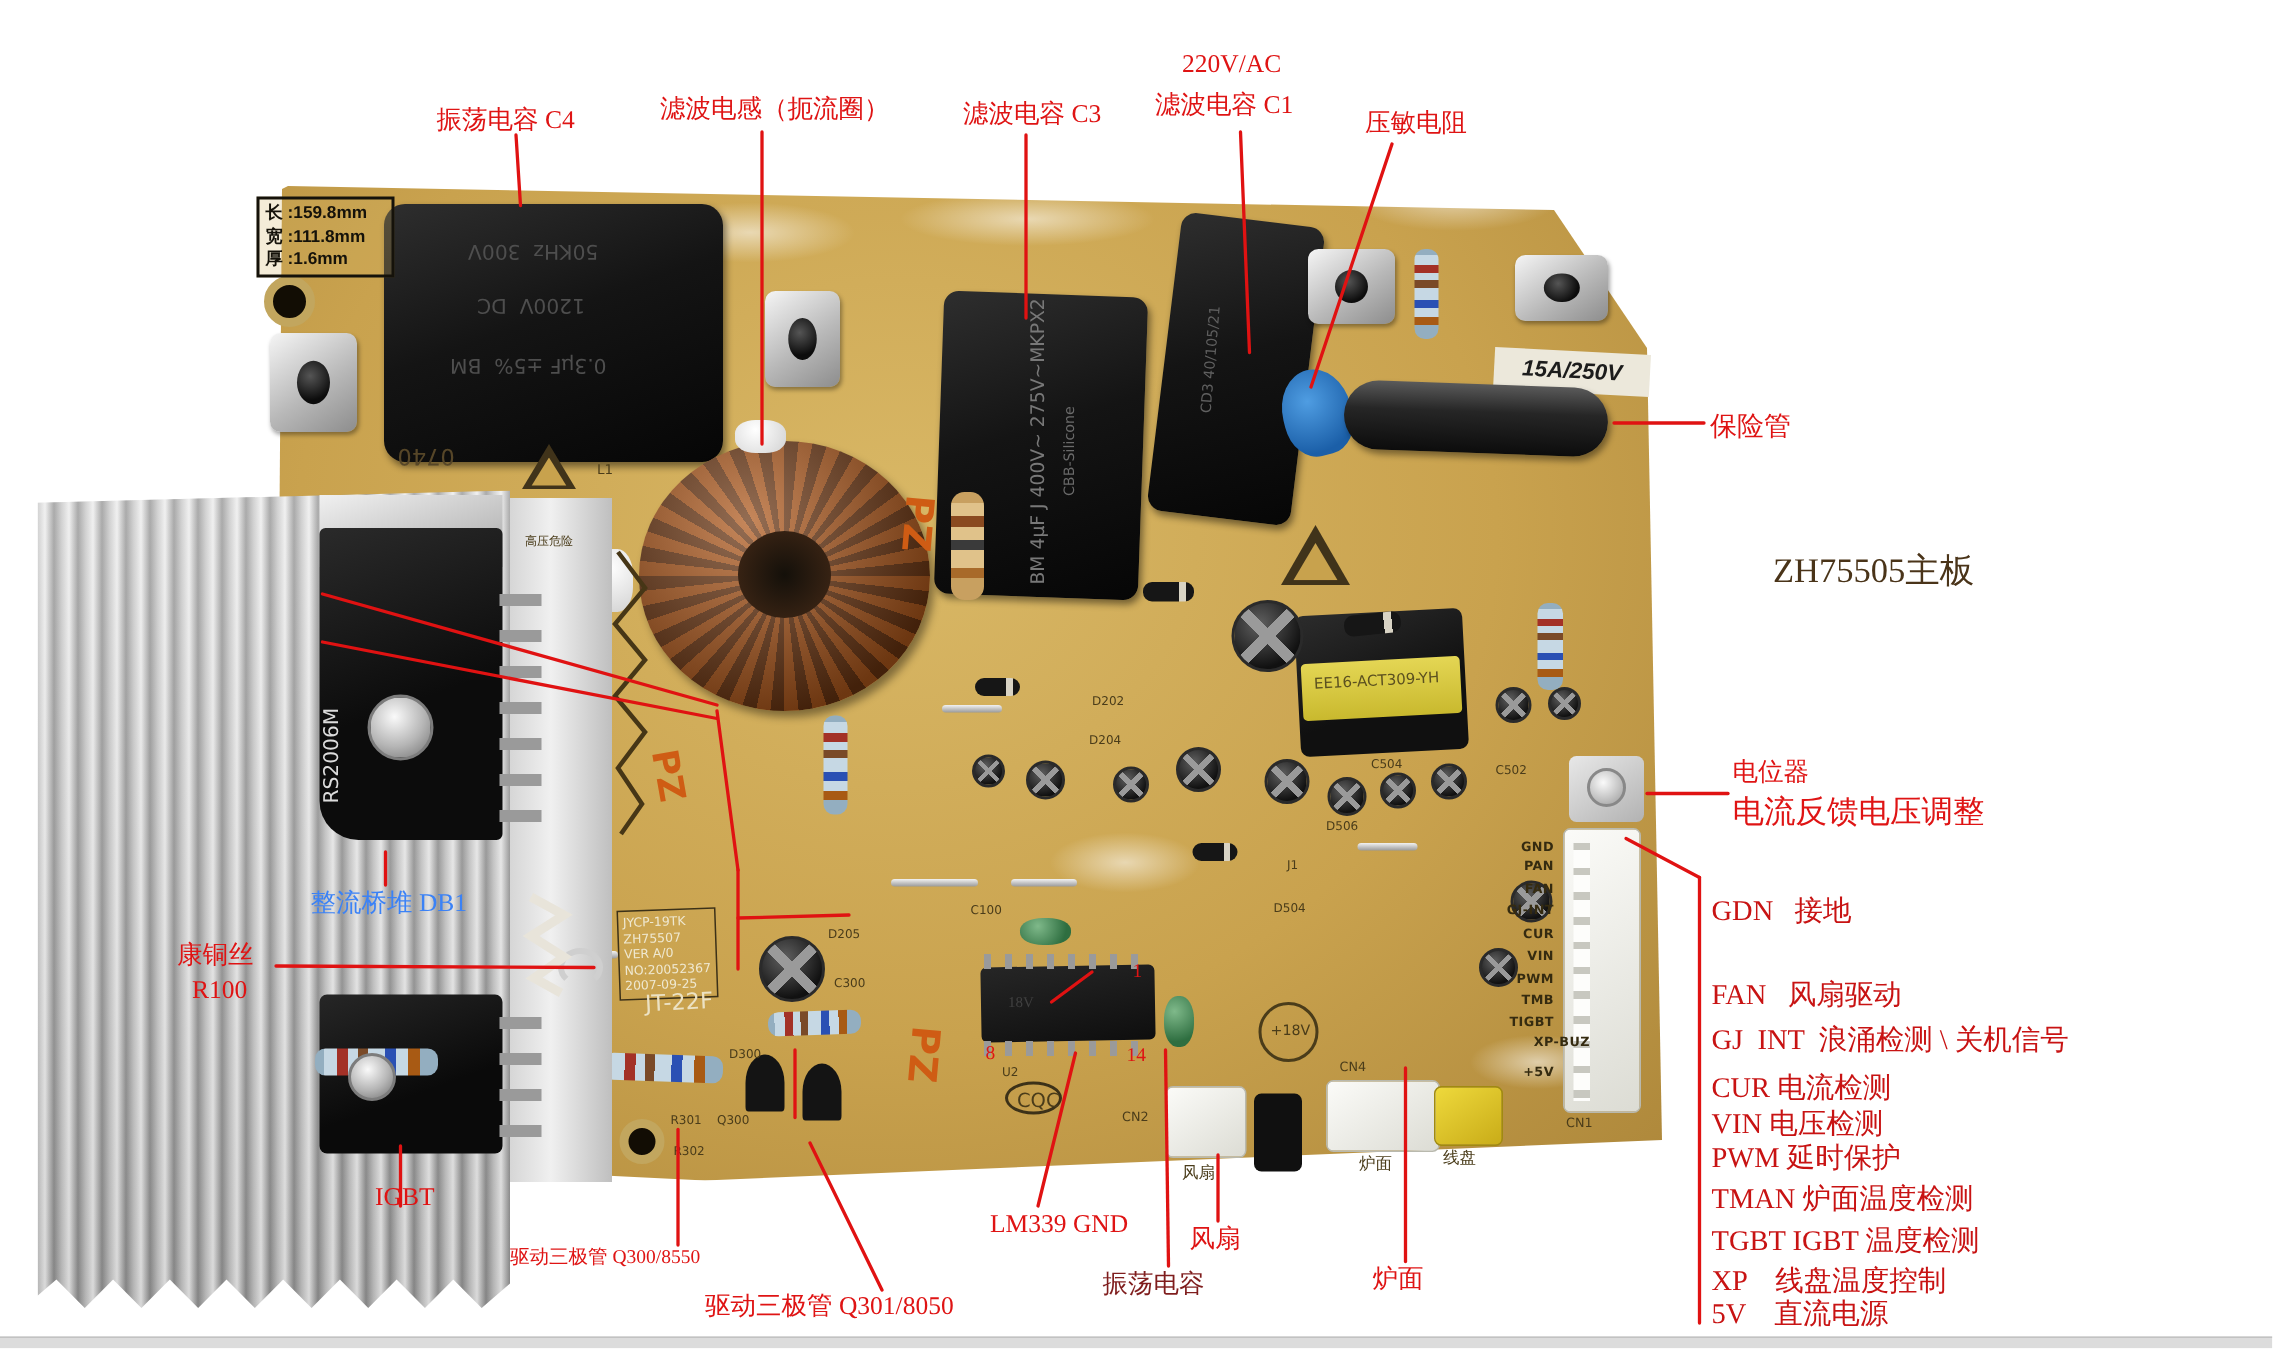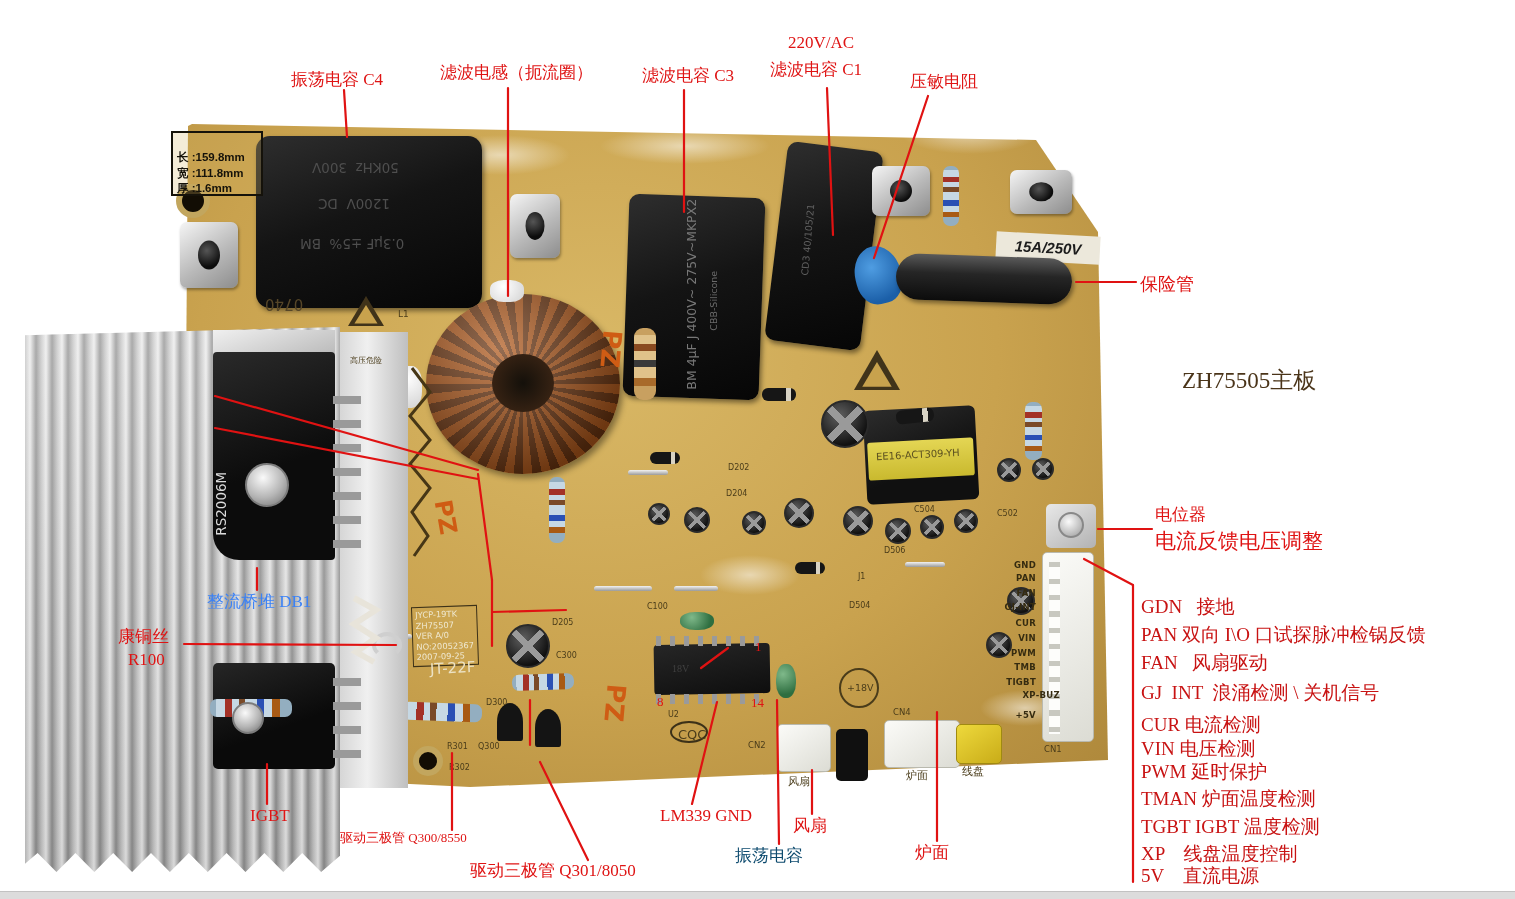--- a/index.html
+++ b/index.html
@@ -50,22 +50,22 @@
        white-space:pre;z-index:40;line-height:1.12}
   .legend-line{position:absolute;color:#c81313;font-family:"Liberation Serif","DejaVu Serif",serif;
        white-space:pre;z-index:40;font-size:19px}
   .silk{position:absolute;font-family:"DejaVu Sans",sans-serif;color:#4a3c1a;white-space:pre;z-index:26;line-height:1}
   .pin-label{position:absolute;width:120px;text-align:right;font:bold 8.5px "DejaVu Sans",sans-serif;
        color:#352b10;z-index:26;letter-spacing:.3px}
   #leads{position:absolute;left:0;top:0;z-index:38;pointer-events:none}
   .redbox{position:absolute;left:113px;top:344px;width:104px;height:118px;border:2px solid #df1414;z-index:41;
        padding:6px 0 0 7px}
   .redbox div{font:17.5px "Liberation Serif","DejaVu Serif",serif;color:#df1414;line-height:36px;white-space:pre}
-  .dimbox{position:absolute;left:171px;top:131px;width:92px;height:65px;border:2px solid #15120a;z-index:41;
-       padding:17px 0 0 4px;background:rgba(210,180,100,.25)}
+  .dimbox{position:absolute;left:171px;top:131px;width:92px;height:54px;border:2px solid #15120a;z-index:41;
+       padding:2px 0 0 4px;background:rgba(210,180,100,.25)}
   .dimbox div{font:bold 11.5px "Liberation Sans",sans-serif;color:#15120a;line-height:15.5px;white-space:pre}
   .infobox{position:absolute;left:412px;top:606px;width:66px;height:60px;border:1.5px solid #3c3118;z-index:26;
        padding:2px 0 0 3px;transform:rotate(-2deg)}
   .infobox div{font:8.3px "DejaVu Sans",sans-serif;color:#efe8d0;line-height:10.6px;white-space:pre}
   .fuselabel{position:absolute;left:996px;top:234px;width:104px;height:28px;z-index:8;background:#ece8db;
        transform:rotate(3deg);text-align:center;font:bold italic 15px "Liberation Sans",sans-serif;color:#1c1c1c;line-height:28px}
   .graybar{position:absolute;left:0;top:891px;width:1515px;height:8px;background:#dcdcdc;border-top:1px solid #c2c2c2;z-index:45}
   .cn1nubs{position:absolute;left:1049px;top:562px;width:11px;height:172px;z-index:8;
        background:repeating-linear-gradient(180deg,#c8c8c0 0 5px,#fdfdfb 5px 16.5px)}
   .circ18{position:absolute;left:839px;top:668px;width:40px;height:40px;border:2px solid #4a3c1a;border-radius:50%;z-index:6}
@@ -187,33 +187,32 @@
     <div class="ann" style="left: 788px; top: 33px; font-size: 17px; color: rgb(223, 20, 20);">220V/AC</div>
     <div class="ann" style="left: 770px; top: 60px; font-size: 17px; color: rgb(223, 20, 20);">滤波电容 C1</div>
     <div class="ann" style="left: 910px; top: 72px; font-size: 17px; color: rgb(223, 20, 20);">压敏电阻</div>
     <div class="ann" style="left: 1140px; top: 274px; font-size: 18px; color: rgb(223, 20, 20);">保险管</div>
     <div class="ann" style="left: 1182px; top: 368px; font-size: 23px; color: rgb(74, 52, 25);">ZH75505主板</div>
     <div class="ann" style="left: 1155px; top: 505px; font-size: 17px; color: rgb(223, 20, 20);">电位器</div>
     <div class="ann" style="left: 1155px; top: 530px; font-size: 21px; color: rgb(223, 20, 20);">电流反馈电压调整</div>
     <div class="ann" style="left: 207px; top: 592px; font-size: 17px; color: #3b82f6;">整流桥堆 DB1</div>
     <div class="ann" style="left: 118px; top: 627px; font-size: 17px; color: rgb(223, 20, 20);">康铜丝</div>
     <div class="ann" style="left: 128px; top: 650px; font-size: 17px; color: rgb(223, 20, 20);">R100</div>
-    <div class="ann" style="left: 250px; top: 806px; font-size: 17px; color: rgb(223, 20, 20);">IGBT</div>
+    <div class="ann" style="left: 250px; top: 788px; font-size: 17px; color: rgb(223, 20, 20);">IGBT</div>
     <div class="ann" style="left: 340px; top: 831px; font-size: 13px; color: rgb(223, 20, 20);">驱动三极管 Q300/8550</div>
     <div class="ann" style="left: 470px; top: 861px; font-size: 17px; color: rgb(223, 20, 20);">驱动三极管 Q301/8050</div>
     <div class="ann" style="left: 660px; top: 806px; font-size: 17px; color: rgb(223, 20, 20);">LM339 GND</div>
     <div class="ann" style="left: 793px; top: 816px; font-size: 17px; color: rgb(223, 20, 20);">风扇</div>
-    <div class="ann" style="left: 735px; top: 846px; font-size: 17px; color: #0c4a6e;">振荡电容</div>
+    <div class="ann" style="left: 735px; top: 846px; font-size: 17px; color: #7f1d1d;">振荡电容</div>
     <div class="ann" style="left: 915px; top: 843px; font-size: 17px; color: rgb(223, 20, 20);">炉面</div>
     <div class="ann" style="left: 672px; top: 663px; font-size: 10px; color: #404040; font-family: Liberation Serif, serif;">18V</div>
     <div class="ann" style="left: 755px; top: 640px; font-size: 13px; color: rgb(223, 20, 20);">1</div>
     <div class="ann" style="left: 657px; top: 695px; font-size: 13px; color: rgb(223, 20, 20);">8</div>
     <div class="ann" style="left: 751px; top: 696px; font-size: 13px; color: rgb(223, 20, 20);">14</div>
     <div class="legend-line" style="left: 1141px; top: 594px;">GDN   接地</div>
-    <div class="legend-line" style="left: 1141px; top: 622px;">PAN 双向 I\O 口试探脉冲检锅反馈</div>
     <div class="legend-line" style="left: 1141px; top: 650px;">FAN   风扇驱动</div>
     <div class="legend-line" style="left: 1141px; top: 680px;">GJ  INT  浪涌检测 \ 关机信号</div>
     <div class="legend-line" style="left: 1141px; top: 712px;">CUR 电流检测</div>
     <div class="legend-line" style="left: 1141px; top: 736px;">VIN 电压检测</div>
     <div class="legend-line" style="left: 1141px; top: 759px;">PWM 延时保护</div>
     <div class="legend-line" style="left: 1141px; top: 786px;">TMAN 炉面温度检测</div>
     <div class="legend-line" style="left: 1141px; top: 814px;">TGBT IGBT 温度检测</div>
     <div class="legend-line" style="left: 1141px; top: 841px;">XP    线盘温度控制</div>
     <div class="legend-line" style="left: 1141px; top: 863px;">5V    直流电源</div>
     <div class="pin-label" style="left: 916px; top: 560px;">GND</div>

